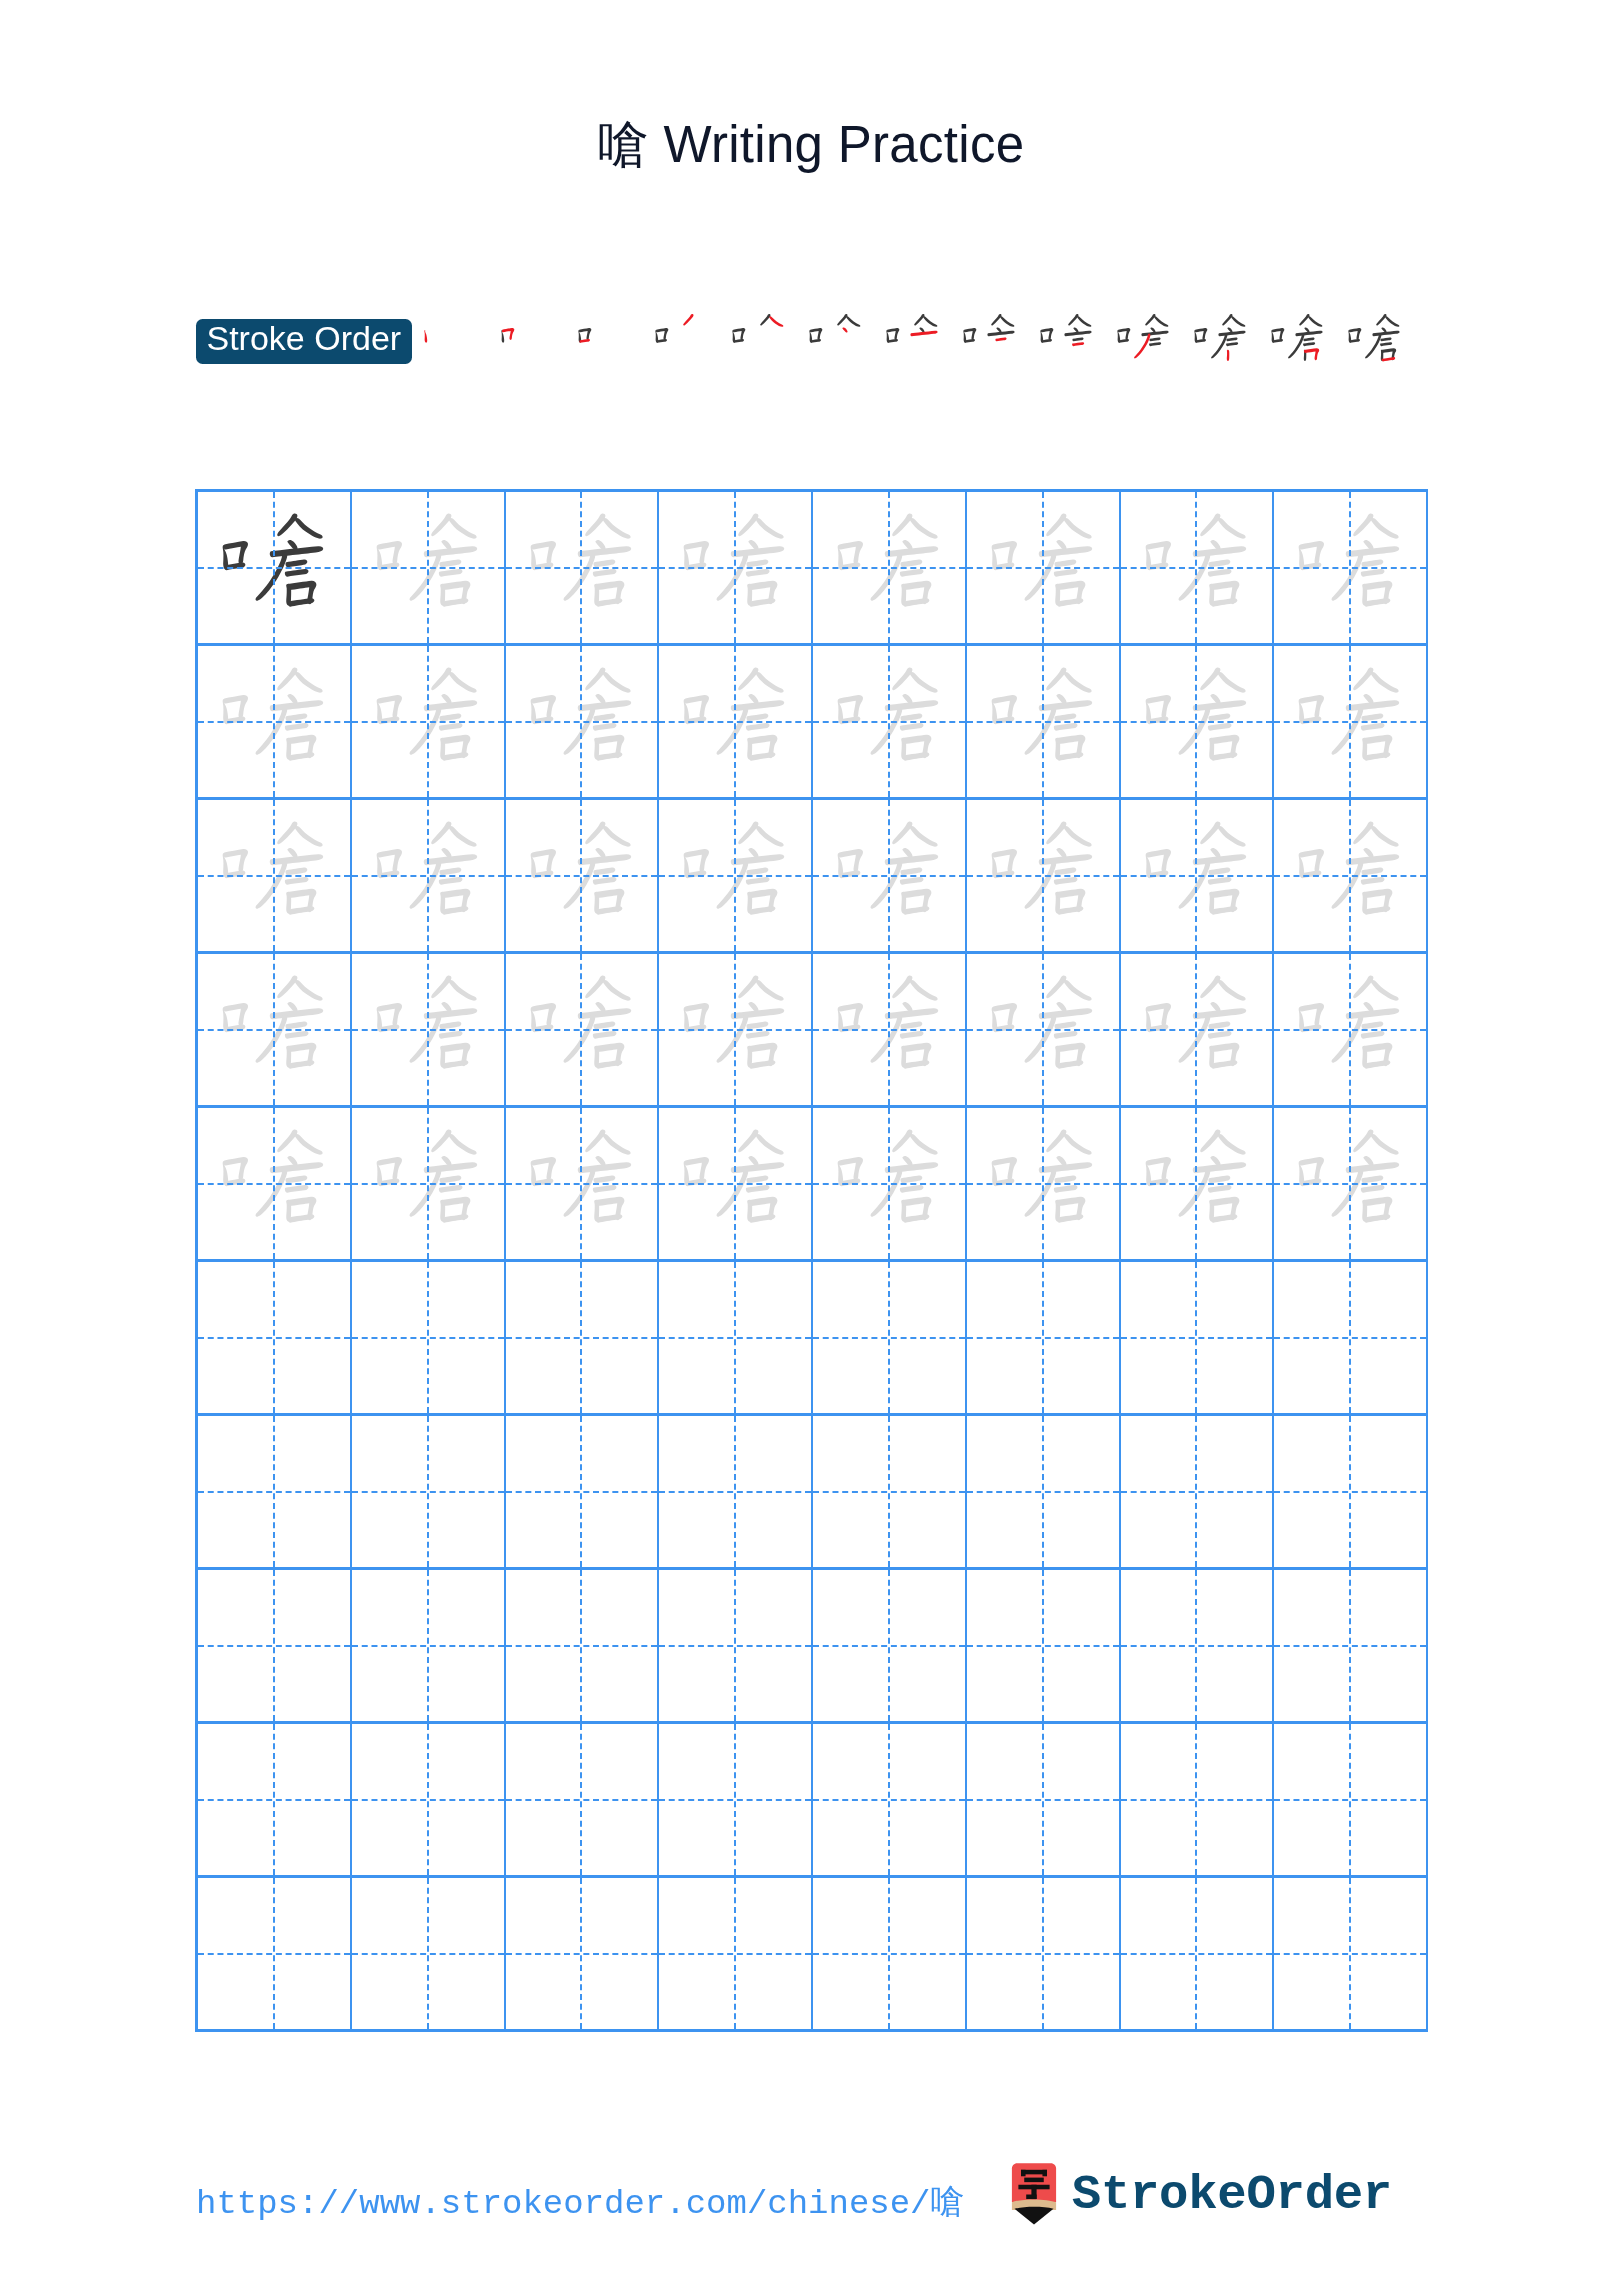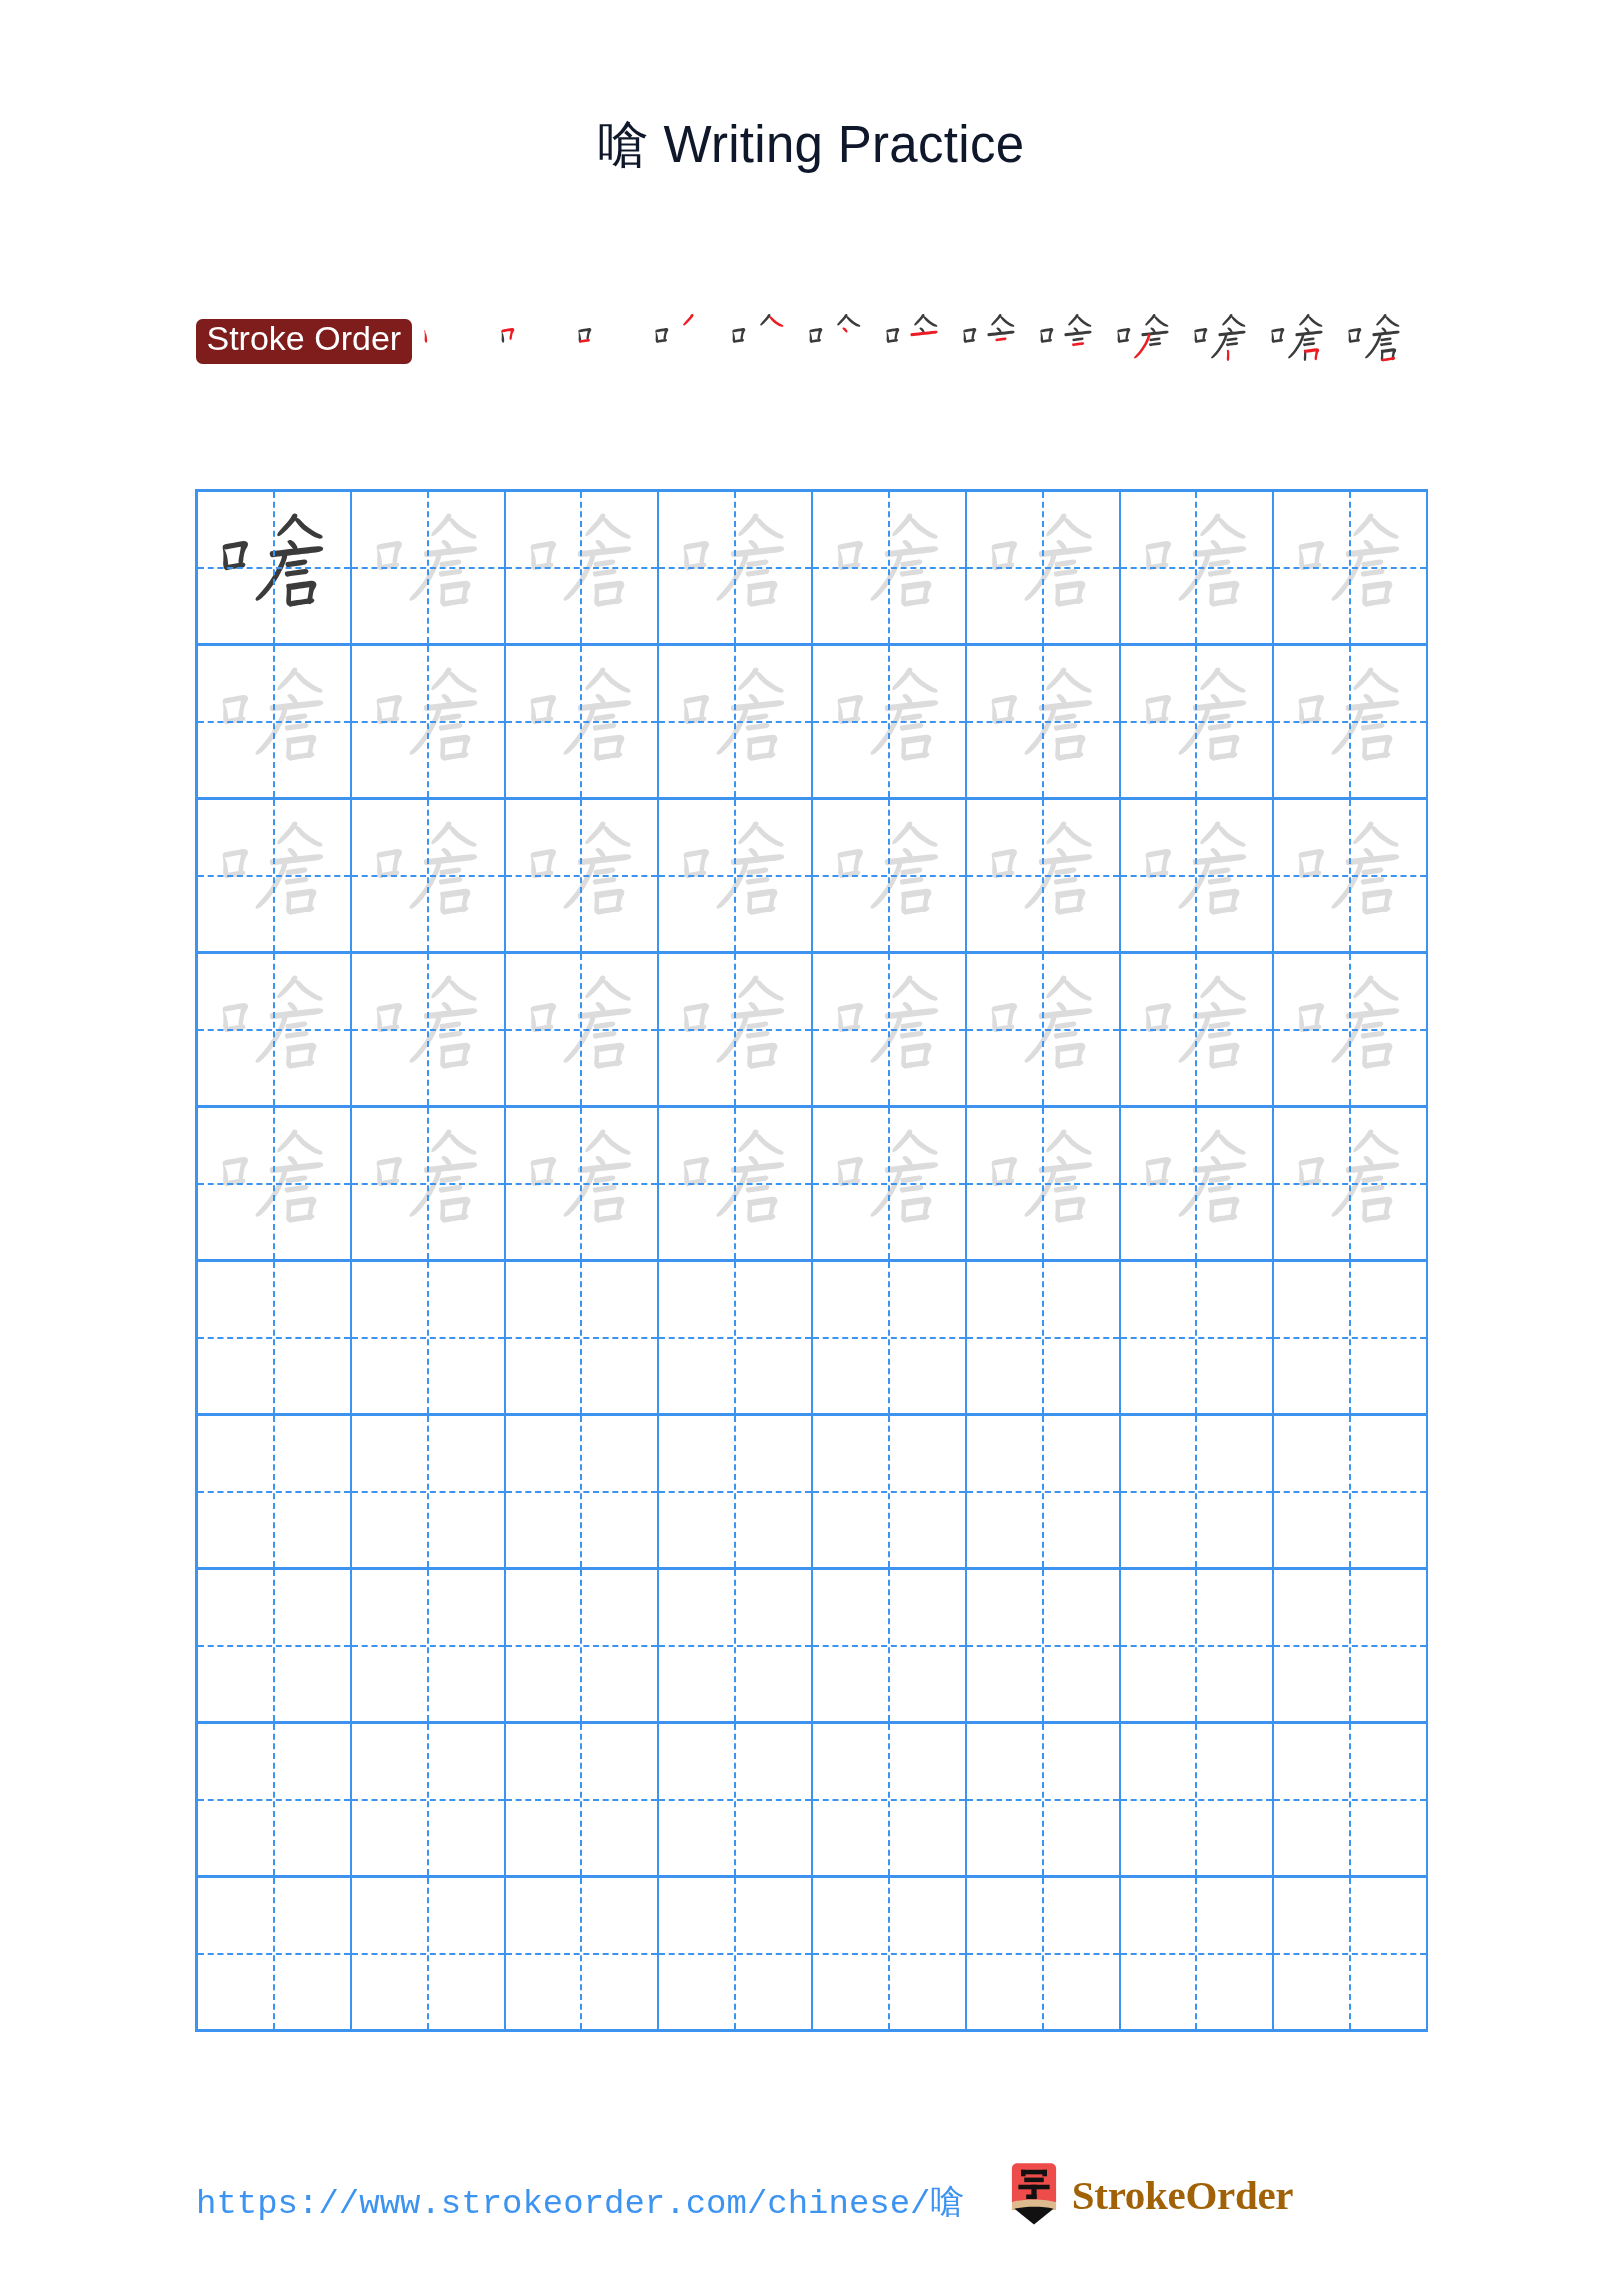--- a/index.html
+++ b/index.html
@@ -36,21 +36,21 @@
     left: 196px;
     width: 1237px;
   }
   #stroke-order-line {
     display: block;
     line-height: 77px;
   }
   #stroke-order-badge {
     display: inline-block;
     vertical-align: middle;
-    background: #7f1d1d;
+    background: #0c4a6e;
     color: #ffffff;
     font-size: 34px;
     border-radius: 6.5px;
     padding: 2.6px 10.5px 6.5px 10.5px;
     line-height: 1.05;
     white-space: nowrap;
   }
   .stroke-step {
     display: inline-block;
     vertical-align: middle;
@@ -130,24 +130,24 @@
   #footer-brand {
     position: absolute;
     left: 1008px;
     top: 2163px;
     display: flex;
     align-items: center;
     gap: 11.8px;
   }
   #brand-logo-icon { width: 52px; height: 63px; display: block; }
   #brand-name {
-    font-size: 41px;
+    font-size: 49px;
     font-weight: bold;
-    color: #a16207;
-    font-family: Liberation Serif, serif;
+    color: #0c4a6e;
+    font-family: Liberation Mono, monospace;
     white-space: nowrap;
     letter-spacing: -0.3px;
   }
 </style>
 </head>
 <body>
 
 <div id="page-title">嗆 Writing Practice</div>
 
 <div id="stroke-order-section">

